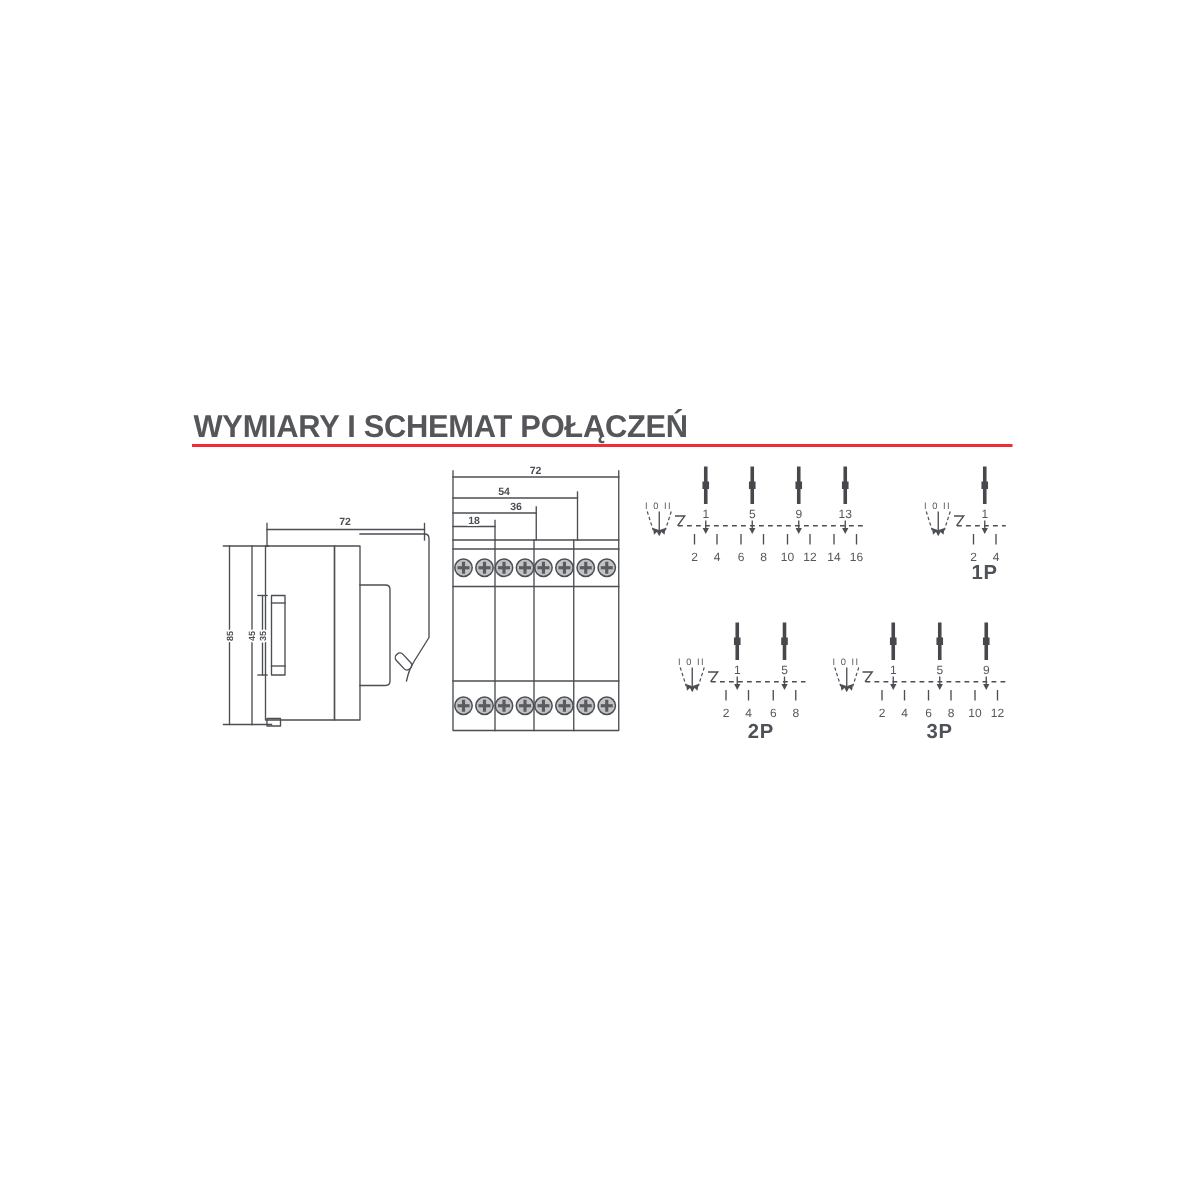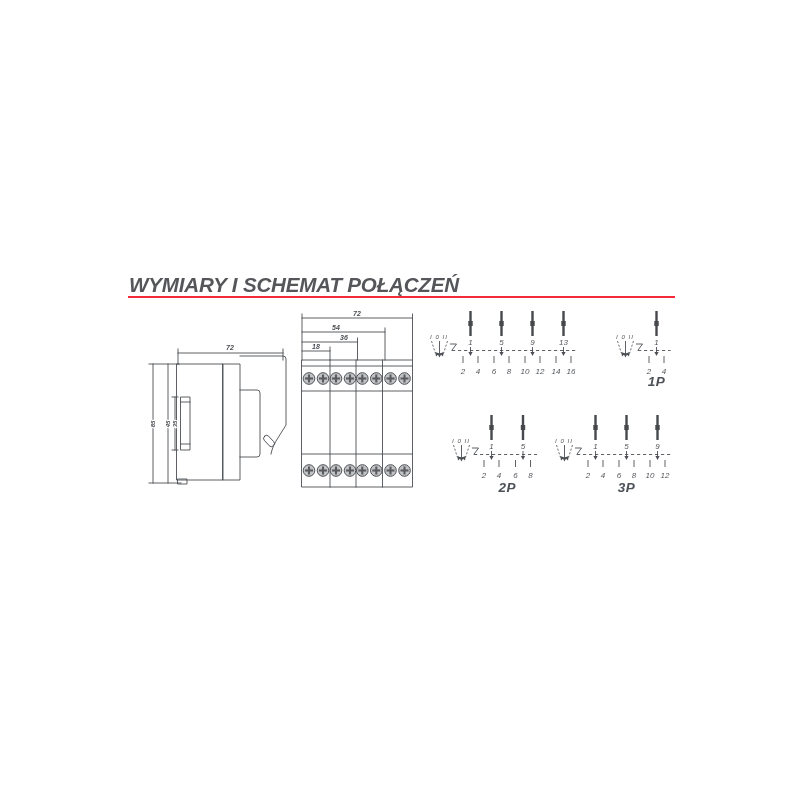--- a/index.html
+++ b/index.html
@@ -1,17 +1,17 @@
 <!DOCTYPE html>
 <html><head>
 <meta charset="utf-8">
 <style>
   html,body{margin:0;padding:0;background:#fff;}
   .canvas{position:relative;width:800px;height:800px;background:#fff;overflow:hidden;
-          font-family:"Liberation Sans",sans-serif;font-style:italic;}
+          font-family:"Liberation Sans",sans-serif;}
   .page-title{position:absolute;left:129px;top:273px;font-size:21px;font-weight:bold;
               color:#55565a;letter-spacing:-0.2px;white-space:nowrap;
               transform:scaleX(.98);transform-origin:left;}
   .title-rule{position:absolute;left:128px;top:295.5px;width:547px;height:2.5px;background:#f42a36;}
   svg{position:absolute;overflow:visible;}
   .ln line,.ln rect,.ln path{stroke:#4b4e53;stroke-width:0.9;fill:none;
                              stroke-linejoin:round;stroke-linecap:square;}
   .dim-label{font-size:7px;fill:#4b4e53;text-anchor:middle;font-weight:bold;
              paint-order:stroke;stroke:#ffffff;stroke-width:2.2px;}
   .dim-label.sm{font-size:6px;}

